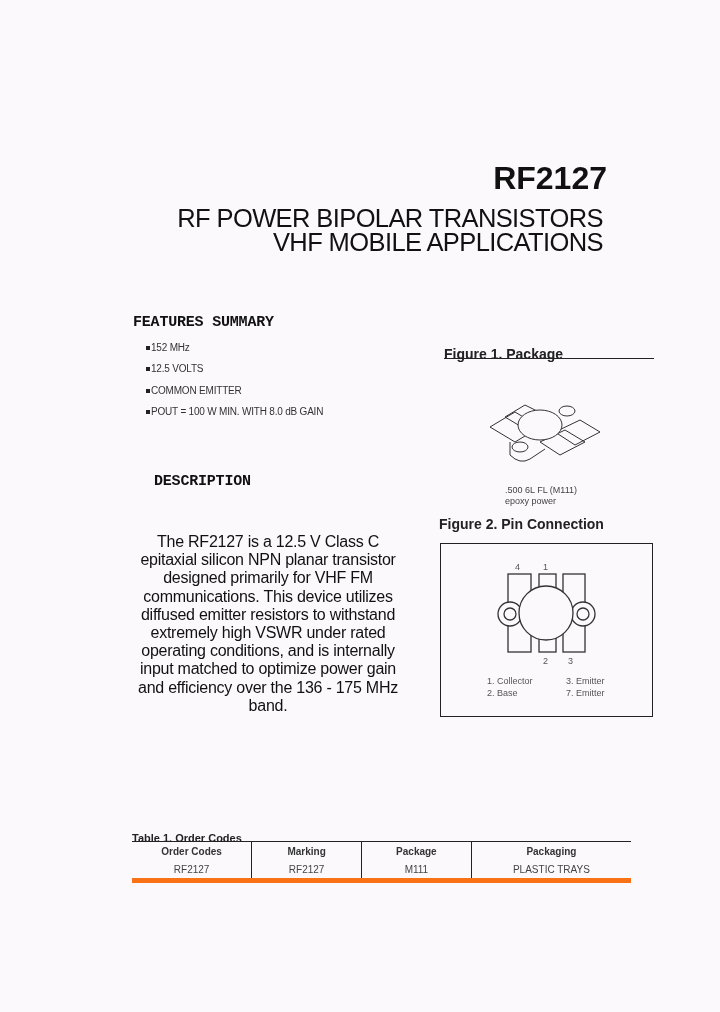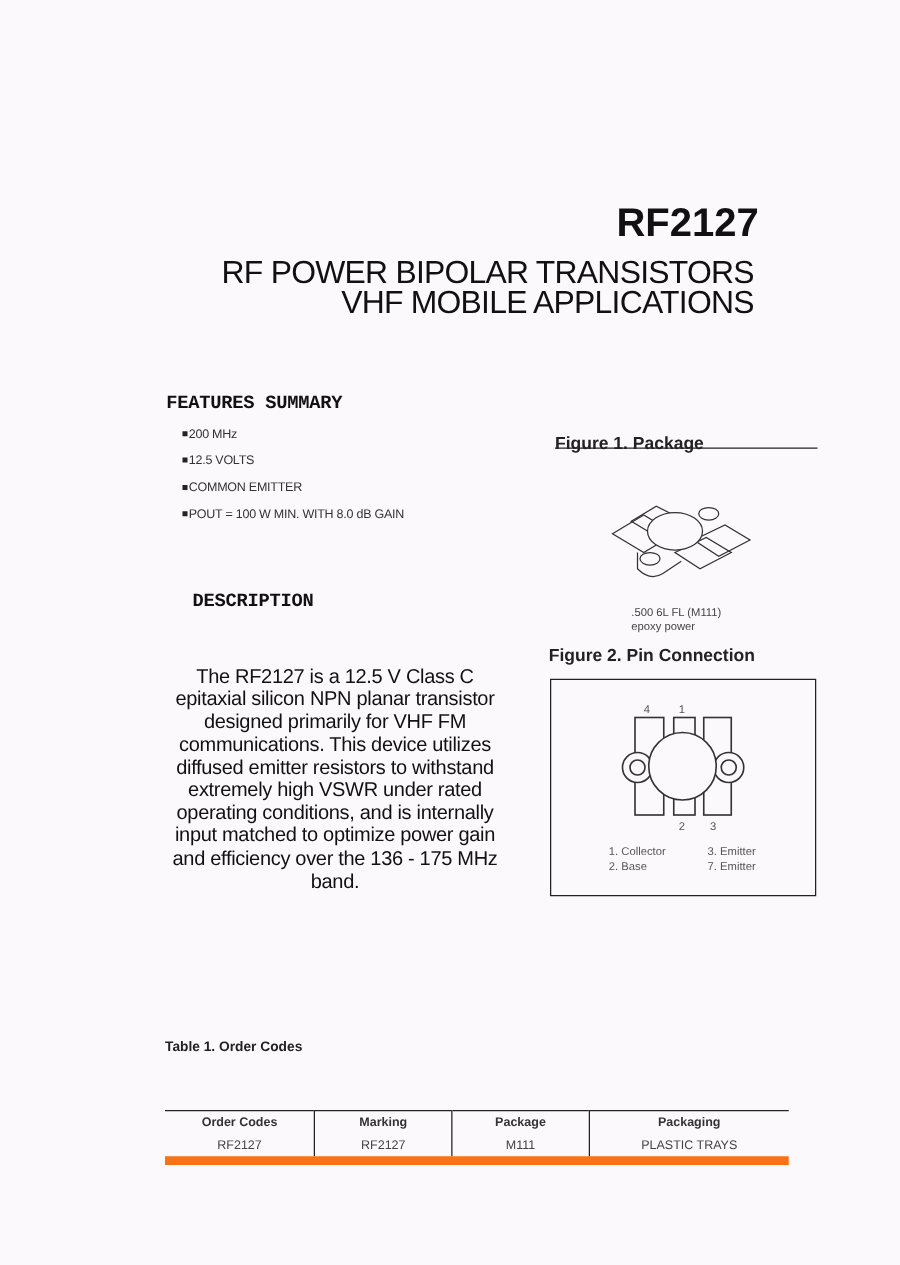--- a/index.html
+++ b/index.html
@@ -20,34 +20,34 @@
   #fig1rule { left:444px; top:358px; width:210px; height:1px; background:#222; }
   #fig1svg { left:485px; top:387px; }
   .fig1note { font-size:9px; color:#444; text-align:left; width:100px; }
   #fig1n1 { left:505px; top:485px; }
   #fig1n2 { left:505px; top:496px; }
   #fig2cap { left:439px; top:516px; }
   #fig2box { left:440px; top:543px; width:213px; height:174px; border:1px solid #222; box-sizing:border-box; }
   #fig2svg { left:484px; top:560px; }
   .pinlab { font-size:9px; color:#555; }
   #tblcap { left:132px; top:832px; font-size:11px; font-weight:bold; color:#222; }
-  table#orders { position:absolute; left:132px; top:888px; width:499px; border-collapse:collapse; border-top:1px solid #222; border-bottom:7px solid #f97316; }
+  table#orders { position:absolute; left:132px; top:841px; width:499px; border-collapse:collapse; border-top:1px solid #222; border-bottom:5px solid #f97316; }
   #orders th { font-size:10px; font-weight:bold; color:#333; height:19px; padding:0; }
   #orders td { font-size:10px; color:#444; height:17px; padding:0; text-align:center; }
   #orders th + th, #orders td + td { border-left:1px solid #222; }
 </style>
 </head>
 <body>
 
 <div class="abs" id="part">RF2127</div>
 <div class="abs subtitle" id="sub1">RF POWER BIPOLAR TRANSISTORS</div>
 <div class="abs subtitle" id="sub2">VHF MOBILE APPLICATIONS</div>
 
 <div class="abs h2" id="feat-title">FEATURES SUMMARY</div>
-<div class="abs feat" style="top:342px"><span class="sq"></span><span>200 MHz</span></div>
+<div class="abs feat" style="top:342px"><span class="sq"></span><span>152 MHz</span></div>
 <div class="abs feat" style="top:363px"><span class="sq"></span><span>12.5 VOLTS</span></div>
 <div class="abs feat" style="top:385px"><span class="sq"></span><span>COMMON EMITTER</span></div>
 <div class="abs feat" style="top:406px"><span class="sq"></span><span>POUT = 100 W MIN. WITH 8.0 dB GAIN</span></div>
 
 <div class="abs h2" id="desc-title">DESCRIPTION</div>
 <div class="abs" id="desc-body">The RF2127 is a 12.5 V Class C epitaxial silicon NPN planar transistor designed  primarily for VHF FM communications. This device utilizes diffused emitter resistors to withstand extremely high VSWR under rated operating conditions, and is internally input matched to optimize power gain and efficiency over the 136 - 175 MHz band.</div>
 
 <div class="abs figcap" id="fig1cap">Figure 1. Package</div>
 <div class="abs" id="fig1rule"></div>
 <svg class="abs" id="fig1svg" width="120" height="85" viewBox="0 0 120 85" fill="none" stroke="#333" stroke-width="1">

